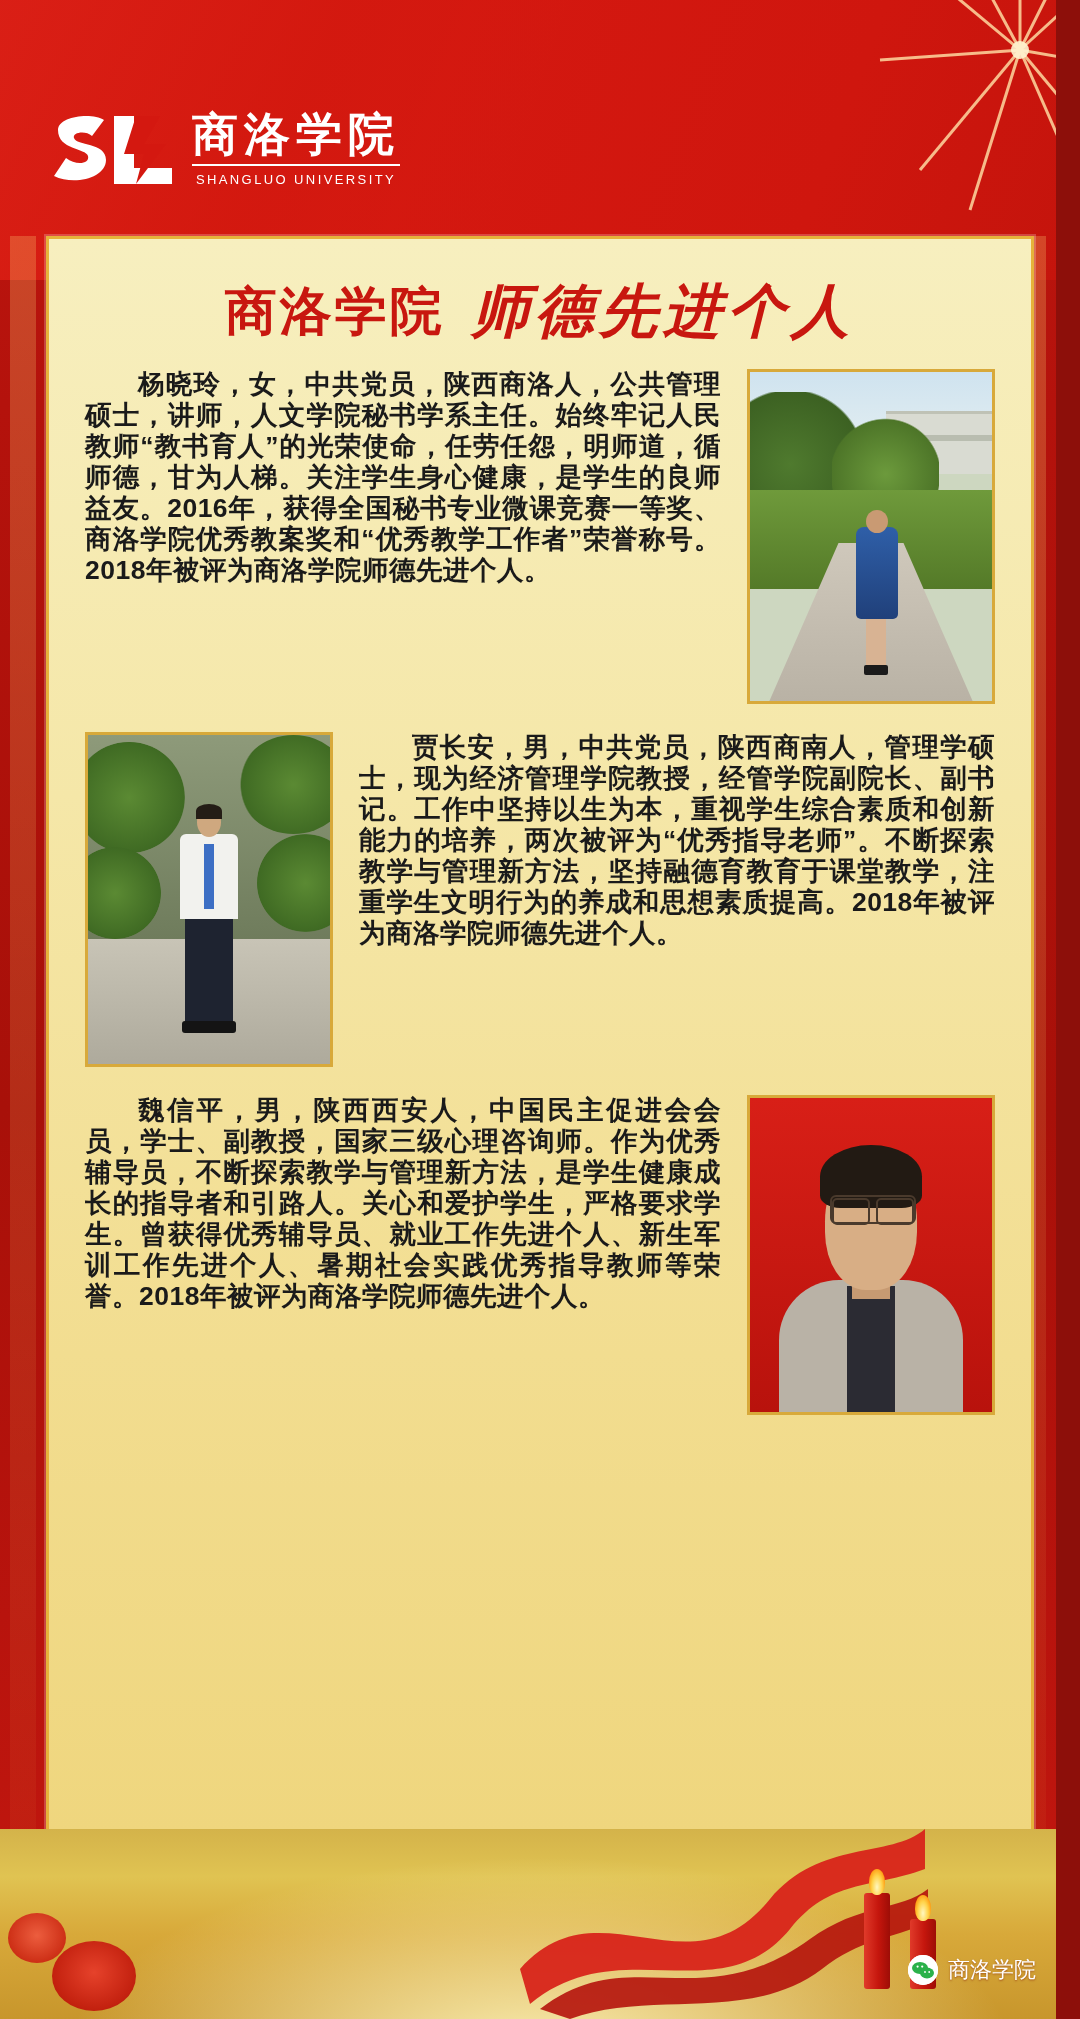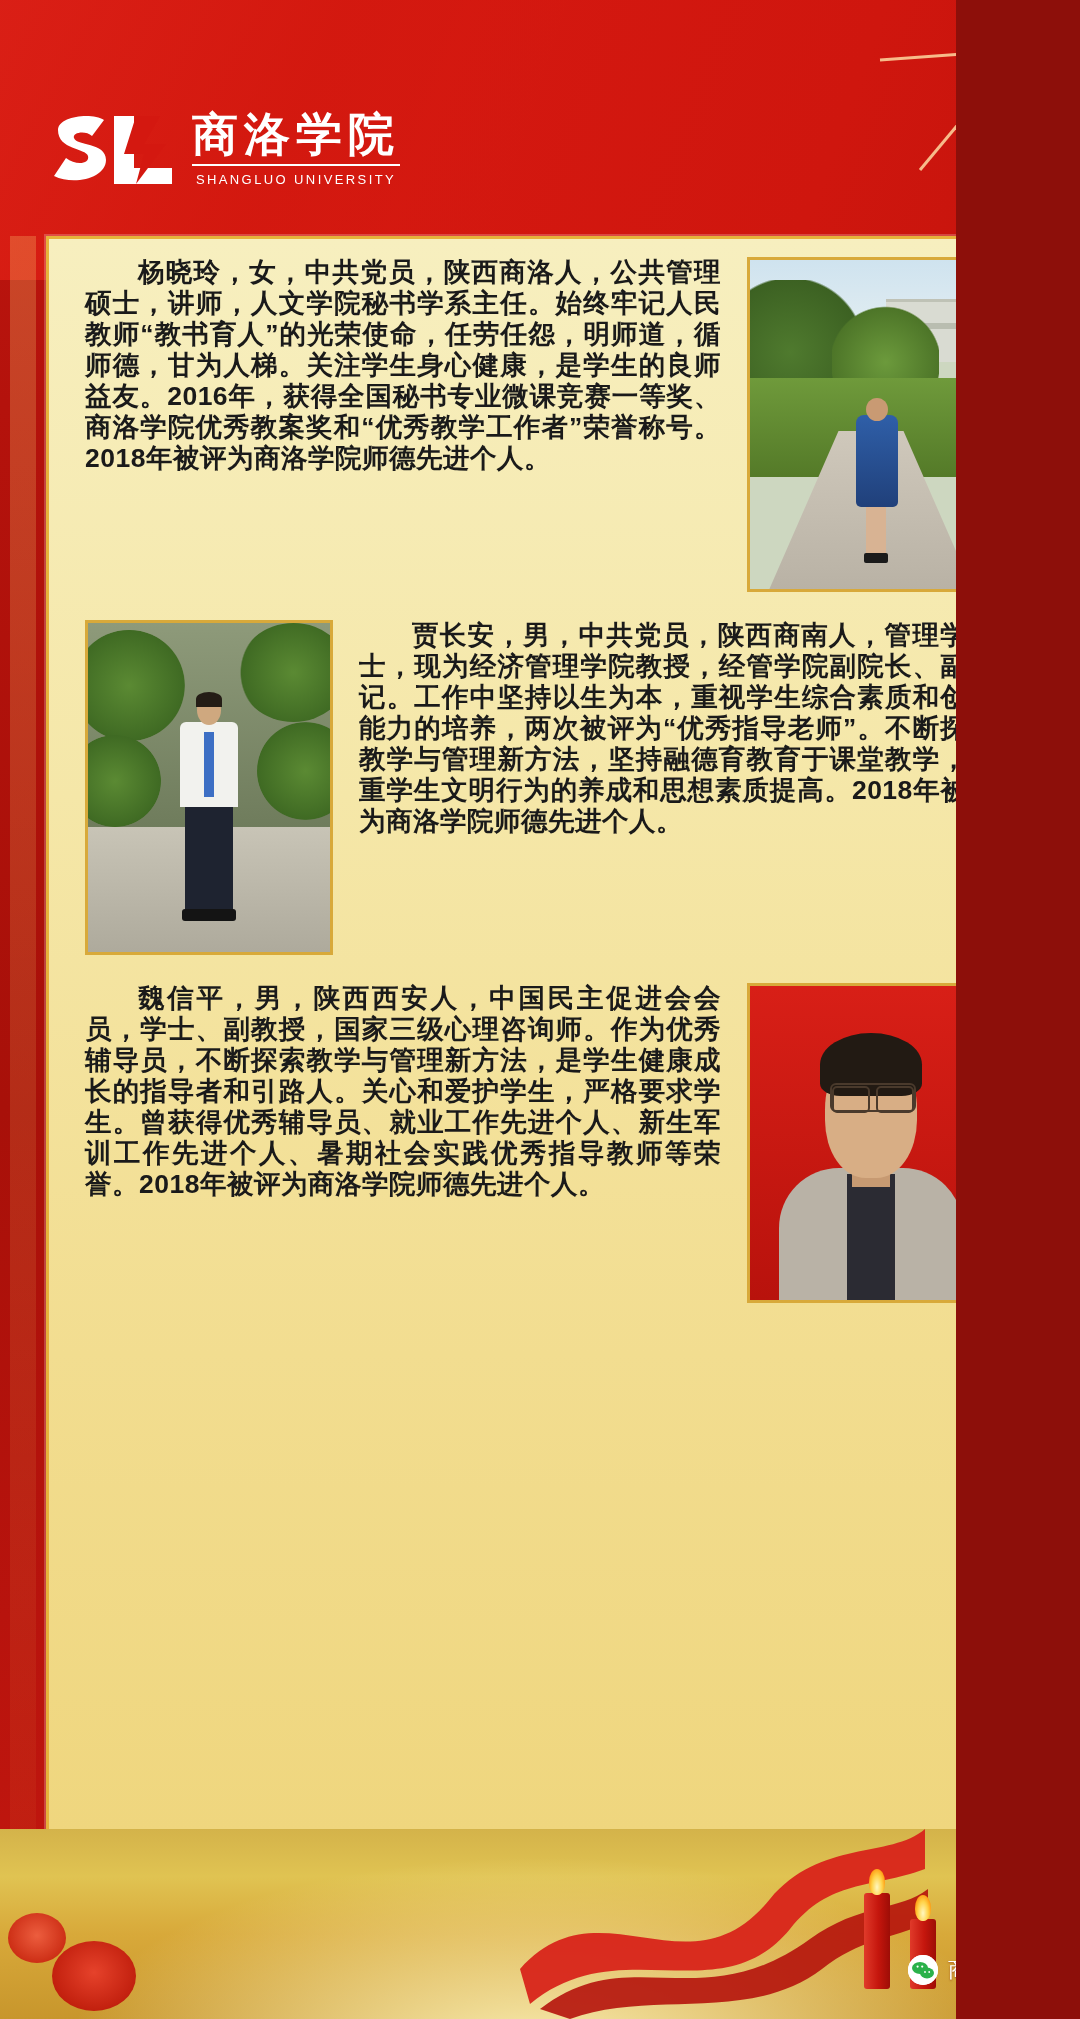--- a/index.html
+++ b/index.html
@@ -2,21 +2,21 @@
 <html><head>
 <meta charset="utf-8">
 <style>
   html, body {
     margin: 0;
     padding: 0;
     background: #8d0f0a;
   }
   .poster {
     position: relative;
-    width: 956px;
+    width: 1056px;
     height: 2019px;
     overflow: hidden;
     font-family: "Liberation Sans", sans-serif;
     background: linear-gradient(180deg, #c0170f 0%, #b4120c 20%, #a81009 55%, #b8130d 80%, #c4180f 100%);
   }
   
   .top-band {
     position: absolute;
     left: 0; top: 0;
     width: 1080px; height: 280px;
@@ -296,20 +296,24 @@
       </div>
     </div>
 
   </div>
 
   <div class="side-strip-l"></div>
   <div class="side-strip-r"></div>
 
   <div class="card">
 
+    <div class="card-title">
+      <span class="t1">商洛学院</span>
+      <span class="t2">师德先进个人</span>
+    </div>
 
     <div class="section clearfix" style="margin-top:18px;">
       <div class="photo right p1">
         <div class="sky"></div>
         <div class="bldg"></div>
         <div class="tree1"></div>
         <div class="tree2"></div>
         <div class="lawn"></div>
         <div class="path"></div>
         <div class="legs"></div>

